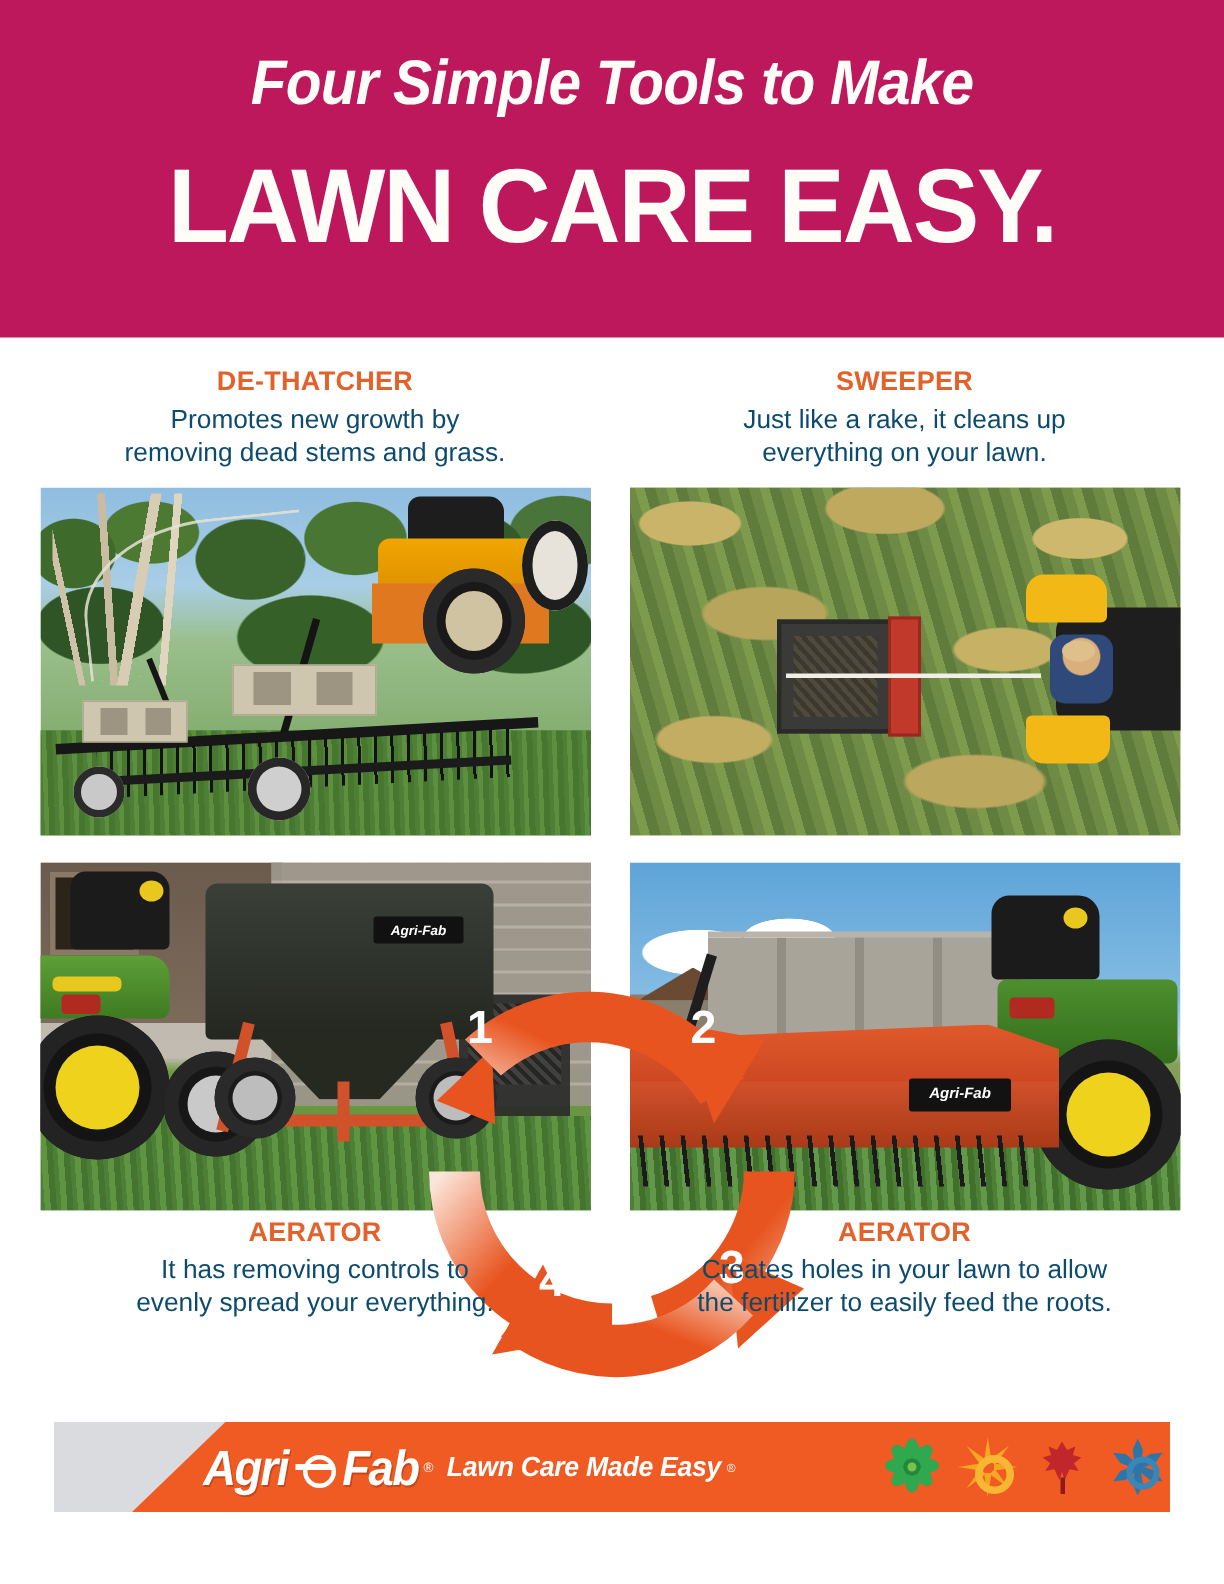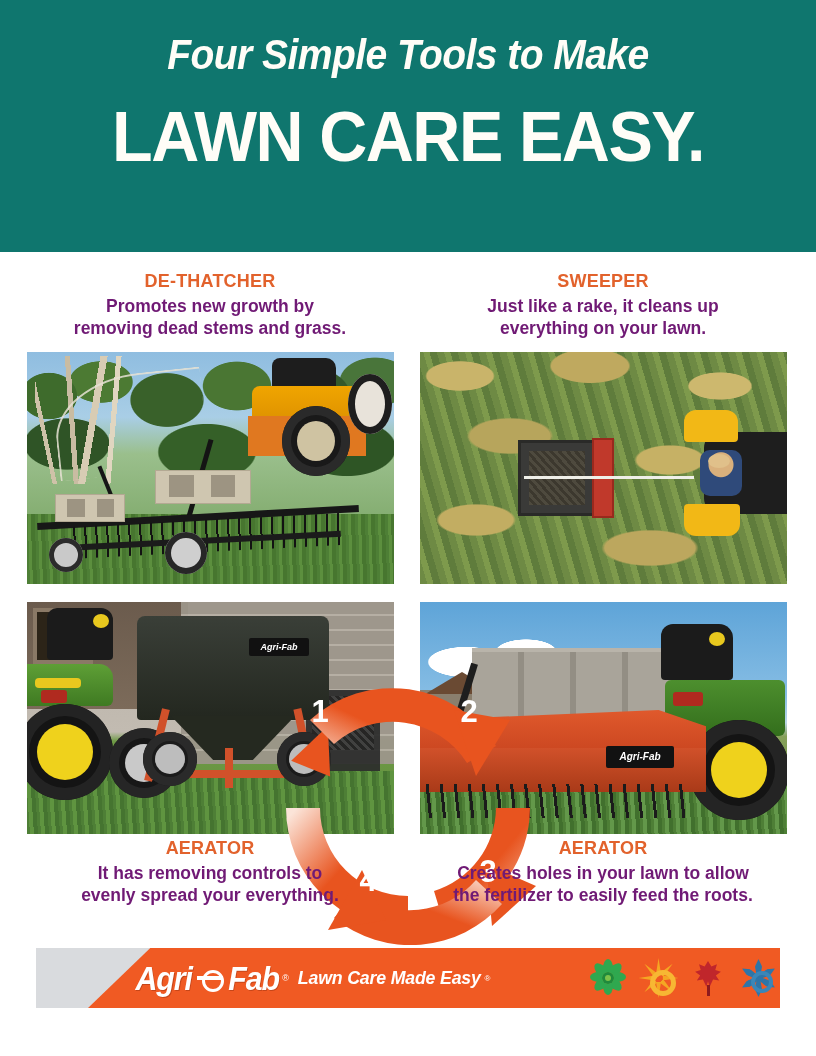--- a/index.html
+++ b/index.html
@@ -6,22 +6,22 @@
   body {
     width:816px; height:1056px;
     background:#ffffff;
     font-family:"Liberation Sans", sans-serif;
     overflow:hidden;
     position:relative;
   }
 
   
   .header {
-    width:816px; height:252px;
-    background:#0f766e;
+    width:816px; height:225px;
+    background:#be185d;
     position:relative;
     text-align:center;
   }
   .header-sub {
     font-size:42px;
     font-weight:bold;
     font-style:italic;
     color:#FFFDF7;
     letter-spacing:-0.6px;
     padding-top:34px;
@@ -51,25 +51,24 @@
     text-align:center;
   }
   .cap-title {
     color:#E2622C;
     font-weight:bold;
     font-size:18px;
     letter-spacing:0.2px;
     line-height:1.15;
   }
   .cap-desc {
-    color:#701a75;
+    color:#0c4a6e;
     font-size:17.5px;
     line-height:1.28;
     padding-top:3px;
-    font-weight:bold;
   }
 
   .cap-tl { left:24px;  top:19px; }
   .cap-tr { left:417px; top:19px; }
   .cap-bl { left:24px;  top:586px; }
   .cap-br { left:417px; top:586px; }
 
   
   .photo {
     position:absolute;

